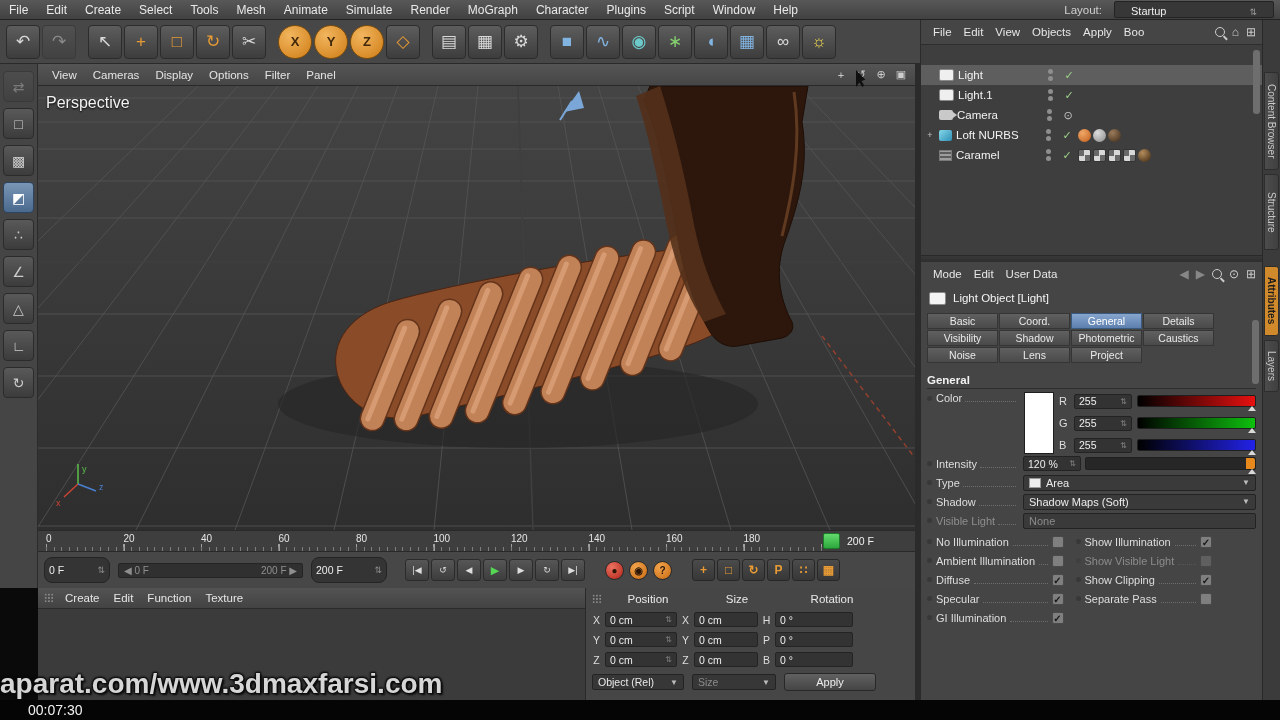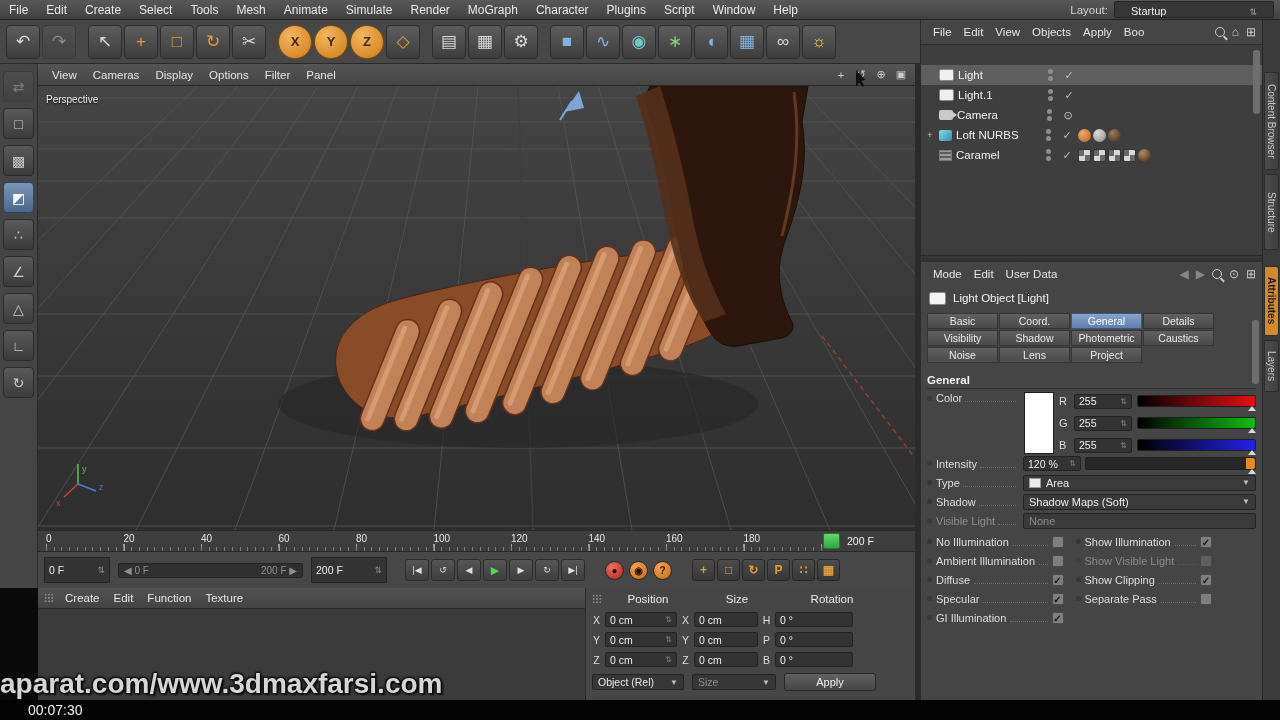--- a/index.html
+++ b/index.html
@@ -3,21 +3,21 @@
 <meta charset="utf-8">
 <style>
   html,body{margin:0;padding:0;background:#2b2b2b}
   body{width:1280px;height:720px;position:relative;overflow:hidden;
        font-family:"Liberation Sans",sans-serif;font-size:11px;color:#ddd;}
   
   #menubar{position:absolute;left:0;top:0;width:1280px;height:20px;z-index:6;
     background:linear-gradient(#585858,#414141);border-bottom:1px solid #222;
     display:flex;align-items:center;box-sizing:border-box}
   .mitem{padding:0 9px;font-size:12px;color:#e9e9e9;white-space:nowrap}
-  #layout-area{margin-left:auto;display:flex;align-items:center;gap:6px;padding-right:6px}
+  #layout-area{margin-left:auto;display:flex;align-items:center;gap:12px;padding-right:6px}
   #layout-label{color:#cfcfcf;font-size:11.5px}
   #layout-box{width:126px;height:15px;background:#373737;border:1px solid #232323;border-radius:2px;
     display:flex;align-items:flex-end;padding:0 16px;font-size:11px;color:#eee}
   #layout-box .spin{margin-left:auto;color:#9a9a9a;font-size:9px}
   
   #toolbar{position:absolute;left:0;top:20px;width:920px;height:44px;background:#474747;
     border-bottom:1px solid #2a2a2a;display:flex;align-items:center;padding-left:5px;box-sizing:border-box}
   .ticon{width:32px;height:32px;margin:0 1px;border-radius:4px;flex:0 0 auto;
     background:linear-gradient(#5d5d5d,#3d3d3d);border:1px solid #2c2c2c;
     display:flex;align-items:center;justify-content:center;font-size:17px;color:#d9d9d9}
@@ -40,40 +40,40 @@
   .licon.dim{opacity:.4}
   #left-bottom{position:absolute;left:0;top:588px;width:38px;height:132px;background:#0a0a0a}
   
   #vp-header{position:absolute;left:38px;top:64px;width:877px;height:22px;box-sizing:border-box;
     background:linear-gradient(#555,#464646);border-bottom:1px solid #292929;display:flex;align-items:center;padding:0 6px}
   .vmenu{padding:0 8px;font-size:11.5px;color:#e4e4e4}
   #vp-nav{margin-left:auto;display:flex;gap:4px;align-items:center}
   .vnav{width:16px;height:16px;color:#cdcdcd;font-size:11px;display:flex;align-items:center;justify-content:center}
   #viewport{position:absolute;left:38px;top:86px;width:877px;height:444px;overflow:hidden;
     background:linear-gradient(#444444,#2e2e2e)}
-  #vp-label{position:absolute;left:8px;top:8px;font-size:10px;color:#f2f2f2;text-shadow:0 1px 2px #000;z-index:3}
+  #vp-label{position:absolute;left:8px;top:8px;font-size:16px;color:#f2f2f2;text-shadow:0 1px 2px #000;z-index:3}
   #mouse-cursor{position:absolute;left:856px;top:70px;width:12px;height:17px;z-index:30;background:#101010;
     clip-path:polygon(0 0,0 100%,28% 74%,52% 100%,68% 91%,46% 64%,78% 58%);
     filter:drop-shadow(0 0 1px #fff)}
   
   #timeline{position:absolute;left:38px;top:530px;width:877px;height:22px;background:#3e3e3e;
     border-top:1px solid #292929;border-bottom:1px solid #292929;box-sizing:border-box}
   #ruler{position:absolute;left:8px;top:0;width:861px;height:20px;
     background:
       repeating-linear-gradient(90deg,#7d7d7d 0 1px,transparent 1px 7.75px) 0 100%/776px 4px no-repeat,
       repeating-linear-gradient(90deg,#9f9f9f 0 1px,transparent 1px 77.5px) 0 100%/777px 7px no-repeat}
   #ticks{display:flex;width:775px}
   .tick{width:77.5px;font-size:10px;color:#e6e6e6;padding-top:2px;flex:0 0 auto}
   #playhead{position:absolute;left:777px;top:2px;width:17px;height:16px;border-radius:2px;
     background:linear-gradient(#63da6e,#2da83c);border:1px solid #1c7a28;box-sizing:border-box}
   #playhead-label{position:absolute;left:801px;top:4px;font-size:10.5px;color:#f0f0f0}
   
   #transport{position:absolute;left:38px;top:552px;width:877px;height:36px;background:#474747;
     display:flex;align-items:center;padding:0 6px;box-sizing:border-box;gap:8px}
-  .fbox{height:17px;background:#343434;border:1px solid #242424;border-radius:0;
+  .fbox{height:17px;background:#343434;border:1px solid #242424;border-radius:8px;
     display:flex;align-items:center;padding:12px 4px;font-size:10.5px;color:#ededed;box-sizing:border-box}
   .fbox .spin{margin-left:auto;color:#8b8b8b;font-size:9px;padding-left:4px}
   #cur-frame{width:66px}
   #range-slider{width:185px;height:15px;background:#303030;border:1px solid #242424;border-radius:2px;
     display:flex;align-items:center;justify-content:space-between;padding:0 5px;color:#8f8f8f;font-size:10px;box-sizing:border-box}
   #end-frame{width:76px}
   .grp{display:flex;gap:2px;align-items:center}
   .tbtn{width:24px;height:22px;border-radius:3px;background:linear-gradient(#565656,#3d3d3d);
     border:1px solid #2b2b2b;color:#dedede;font-size:9px;display:flex;align-items:center;justify-content:center;box-sizing:border-box;white-space:nowrap}
   .tbtn.green{color:#55d755;font-size:11px}

